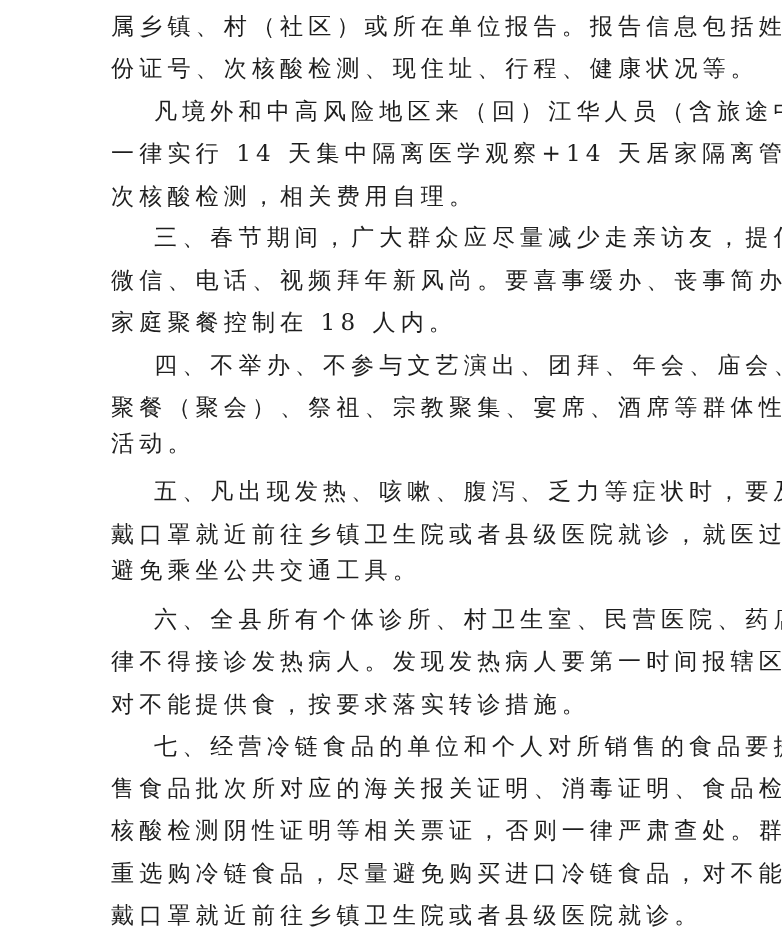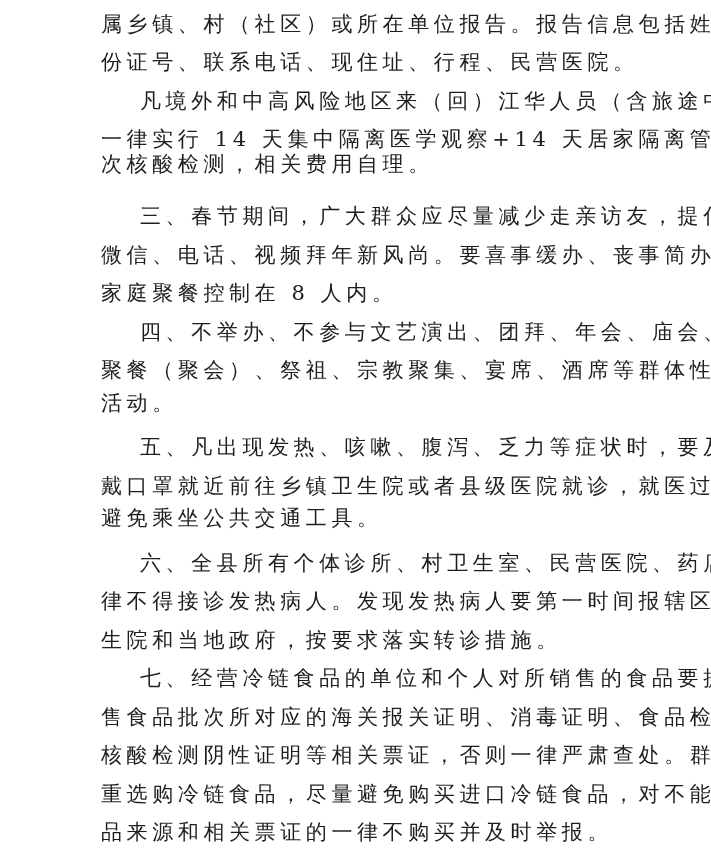--- a/index.html
+++ b/index.html
@@ -38,59 +38,59 @@
     }
     .line.indent { left: 140px; }
   </style>
 </head>
 <body>
 
 <div class="page">
 
   <div class="para">
     <div class="line" style="top:9px">属乡镇、村（社区）或所在单位报告。报告信息包括姓名、身</div>
-    <div class="line" style="top:47px">份证号、联系电话、现住址、行程、民营医院。</div>
+    <div class="line" style="top:47px">份证号、次核酸检测、现住址、行程、健康状况等。</div>
   </div>
 
   <div class="para">
     <div class="line indent" style="top:86px">凡境外和中高风险地区来（回）江华人员（含旅途中转），</div>
     <div class="line" style="top:124px">一律实行 14 天集中隔离医学观察+14 天居家隔离管理并进行 2</div>
-    <div class="line" style="top:149px">次核酸检测，相关费用自理。</div>
+    <div class="line" style="top:163px">次核酸检测，相关费用自理。</div>
   </div>
 
   <div class="para">
     <div class="line indent" style="top:201px">三、春节期间，广大群众应尽量减少走亲访友，提倡网络、</div>
     <div class="line" style="top:240px">微信、电话、视频拜年新风尚。要喜事缓办、丧事简办。个人</div>
-    <div class="line" style="top:278px">家庭聚餐控制在 8 人内。</div>
+    <div class="line" style="top:278px">家庭聚餐控制在 18 人内。</div>
   </div>
 
   <div class="para">
     <div class="line indent" style="top:317px">四、不举办、不参与文艺演出、团拜、年会、庙会、宗族</div>
     <div class="line" style="top:355px">聚餐（聚会）、祭祖、宗教聚集、宴席、酒席等群体性聚集性</div>
     <div class="line" style="top:388px">活动。</div>
   </div>
 
   <div class="para">
     <div class="line indent" style="top:432px">五、凡出现发热、咳嗽、腹泻、乏力等症状时，要及时佩</div>
     <div class="line" style="top:471px">戴口罩就近前往乡镇卫生院或者县级医院就诊，就医过程尽量</div>
     <div class="line" style="top:503px">避免乘坐公共交通工具。</div>
   </div>
 
   <div class="para">
     <div class="line indent" style="top:548px">六、全县所有个体诊所、村卫生室、民营医院、药店等一</div>
     <div class="line" style="top:586px">律不得接诊发热病人。发现发热病人要第一时间报辖区乡镇卫</div>
-    <div class="line" style="top:625px">生院和当地政府，按要求落实转诊措施。</div>
+    <div class="line" style="top:625px">对不能提供食，按要求落实转诊措施。</div>
   </div>
 
   <div class="para">
     <div class="line indent" style="top:663px">七、经营冷链食品的单位和个人对所销售的食品要提供销</div>
     <div class="line" style="top:702px">售食品批次所对应的海关报关证明、消毒证明、食品检疫证明、</div>
     <div class="line" style="top:740px">核酸检测阴性证明等相关票证，否则一律严肃查处。群众要慎</div>
     <div class="line" style="top:779px">重选购冷链食品，尽量避免购买进口冷链食品，对不能提供食</div>
-    <div class="line" style="top:817px">品来源和相关票证的一律不购买并及时举报。</div>
+    <div class="line" style="top:817px">戴口罩就近前往乡镇卫生院或者县级医院就诊。</div>
   </div>
 
   <div class="para">
     <div class="line indent" style="top:856px">八、如有故意回避、逃避，隐瞒不报、谎报有关信息，不</div>
 
   </div>
 
 </div>
 
 </body></html>

